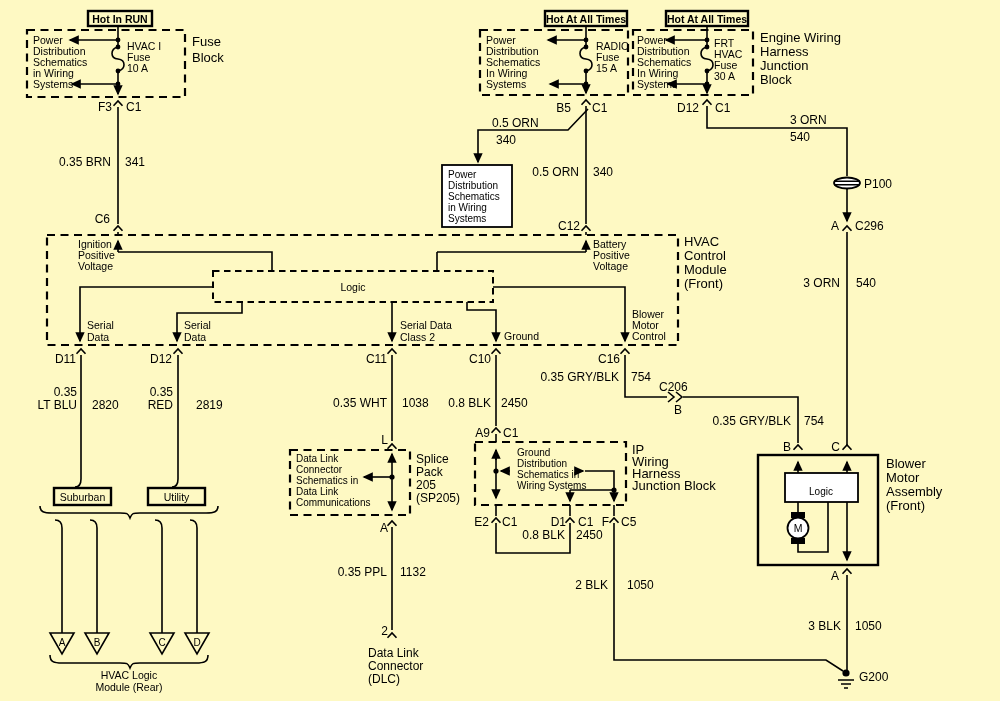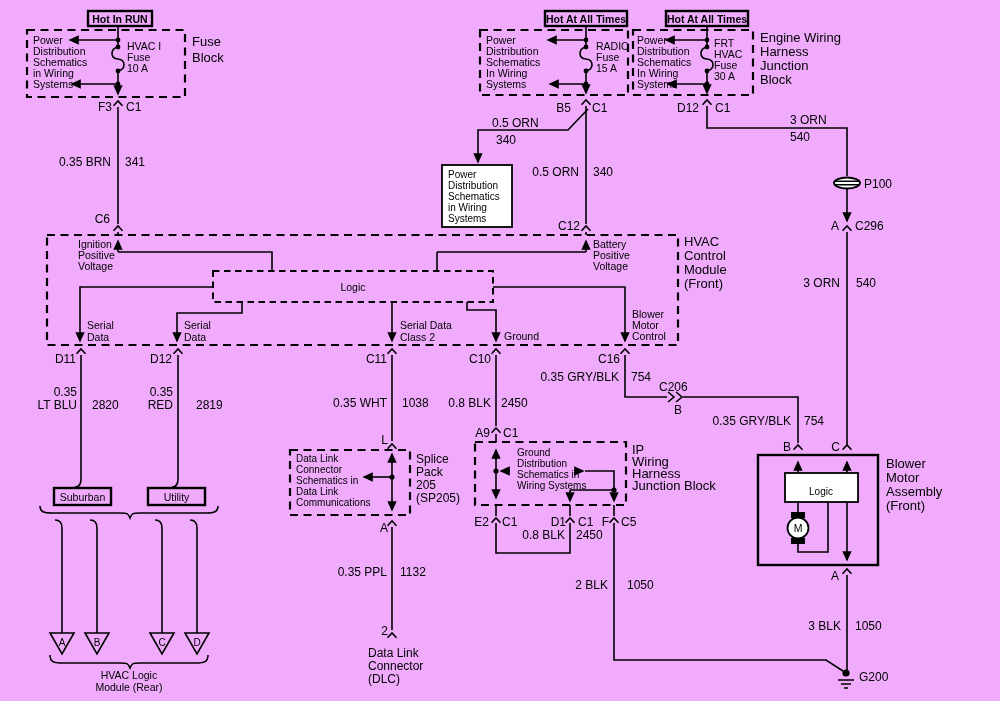--- a/index.html
+++ b/index.html
@@ -1,16 +1,16 @@
 <!DOCTYPE html>
 <html><head>
 <meta charset="utf-8">
 <style>
   html,body{margin:0;padding:0;background:#fff;}
-  .stage{width:1000px;height:701px;background:#f0abfc;position:relative;overflow:hidden;}
+  .stage{width:1000px;height:701px;background:#fef9c3;position:relative;overflow:hidden;}
   svg text{font-family:"Liberation Sans","DejaVu Sans",sans-serif;fill:#000;}
   .t10{font-size:10px;}
   .t105{font-size:10.5px;}
   .t12{font-size:12px;}
   .t13{font-size:13px;}
   .hot{font-size:10.5px;font-weight:bold;}
   .ra{text-anchor:end;}
   .ca{text-anchor:middle;}
   .w{stroke:#000;stroke-width:1.6;fill:none;}
   .dash{stroke:#000;stroke-width:2.2;fill:none;stroke-dasharray:8 5.5;}

